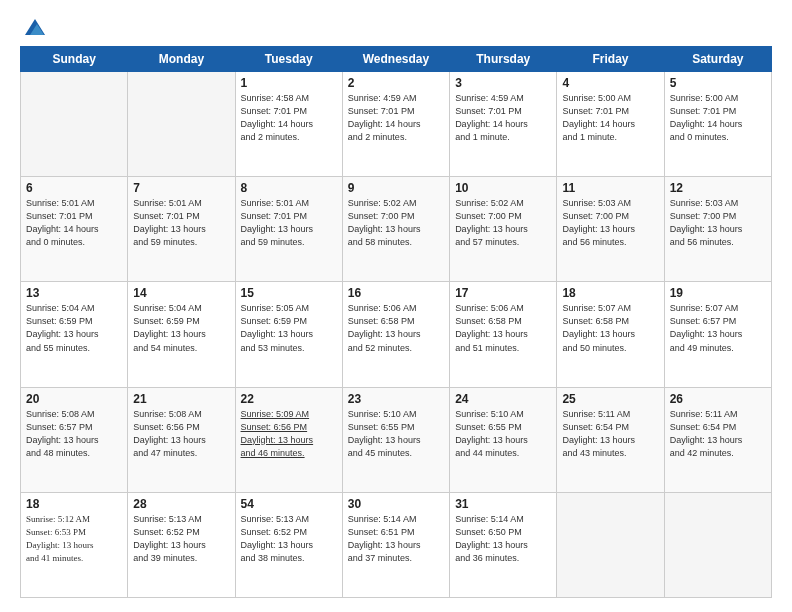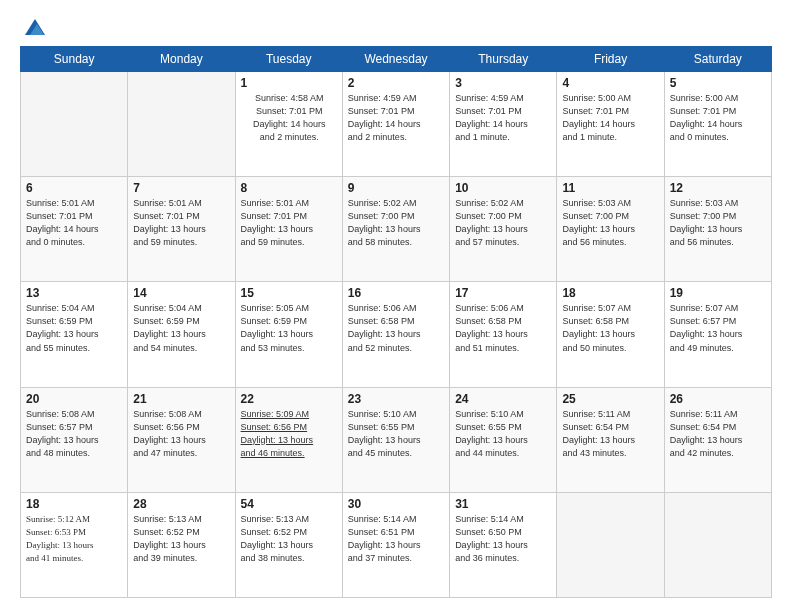--- a/index.html
+++ b/index.html
@@ -66,21 +66,21 @@
       flex: 1;
       border: 1px solid #ccc;
       border-collapse: collapse;
       width: 100%;
       table-layout: fixed;
     }
     .calendar th {
       background-color: #1a5fa8;
       color: #fff;
       font-size: 12px;
-      font-weight: normal;
+      font-weight: bold;
       padding: 5px 4px;
       text-align: center;
       border: 1px solid #1a5fa8;
     }
     .calendar td {
       vertical-align: top;
       padding: 4px 4px 3px 5px;
       border: 1px solid #ccc;
       font-size: 9.5px;
       color: #333;
@@ -140,21 +140,21 @@
           <th>Friday</th>
           <th>Saturday</th>
         </tr>
     </thead>
     <tbody id="calendar-body">
     <tr>
           <td class="empty"></td>
           <td class="empty"></td>
           <td>
             <span class="day-num">1</span>
-            <div class="day-info" style="white-space: pre-line; text-align: center;">Sunrise: 4:58 AM
+            <div class="day-info" style="white-space: pre-line;">Sunrise: 4:58 AM
 Sunset: 7:01 PM
 Daylight: 14 hours
 and 2 minutes.</div>
           </td>
           <td>
             <span class="day-num">2</span>
             <div class="day-info" style="white-space: pre-line;">Sunrise: 4:59 AM
 Sunset: 7:01 PM
 Daylight: 14 hours
 and 2 minutes.</div>

